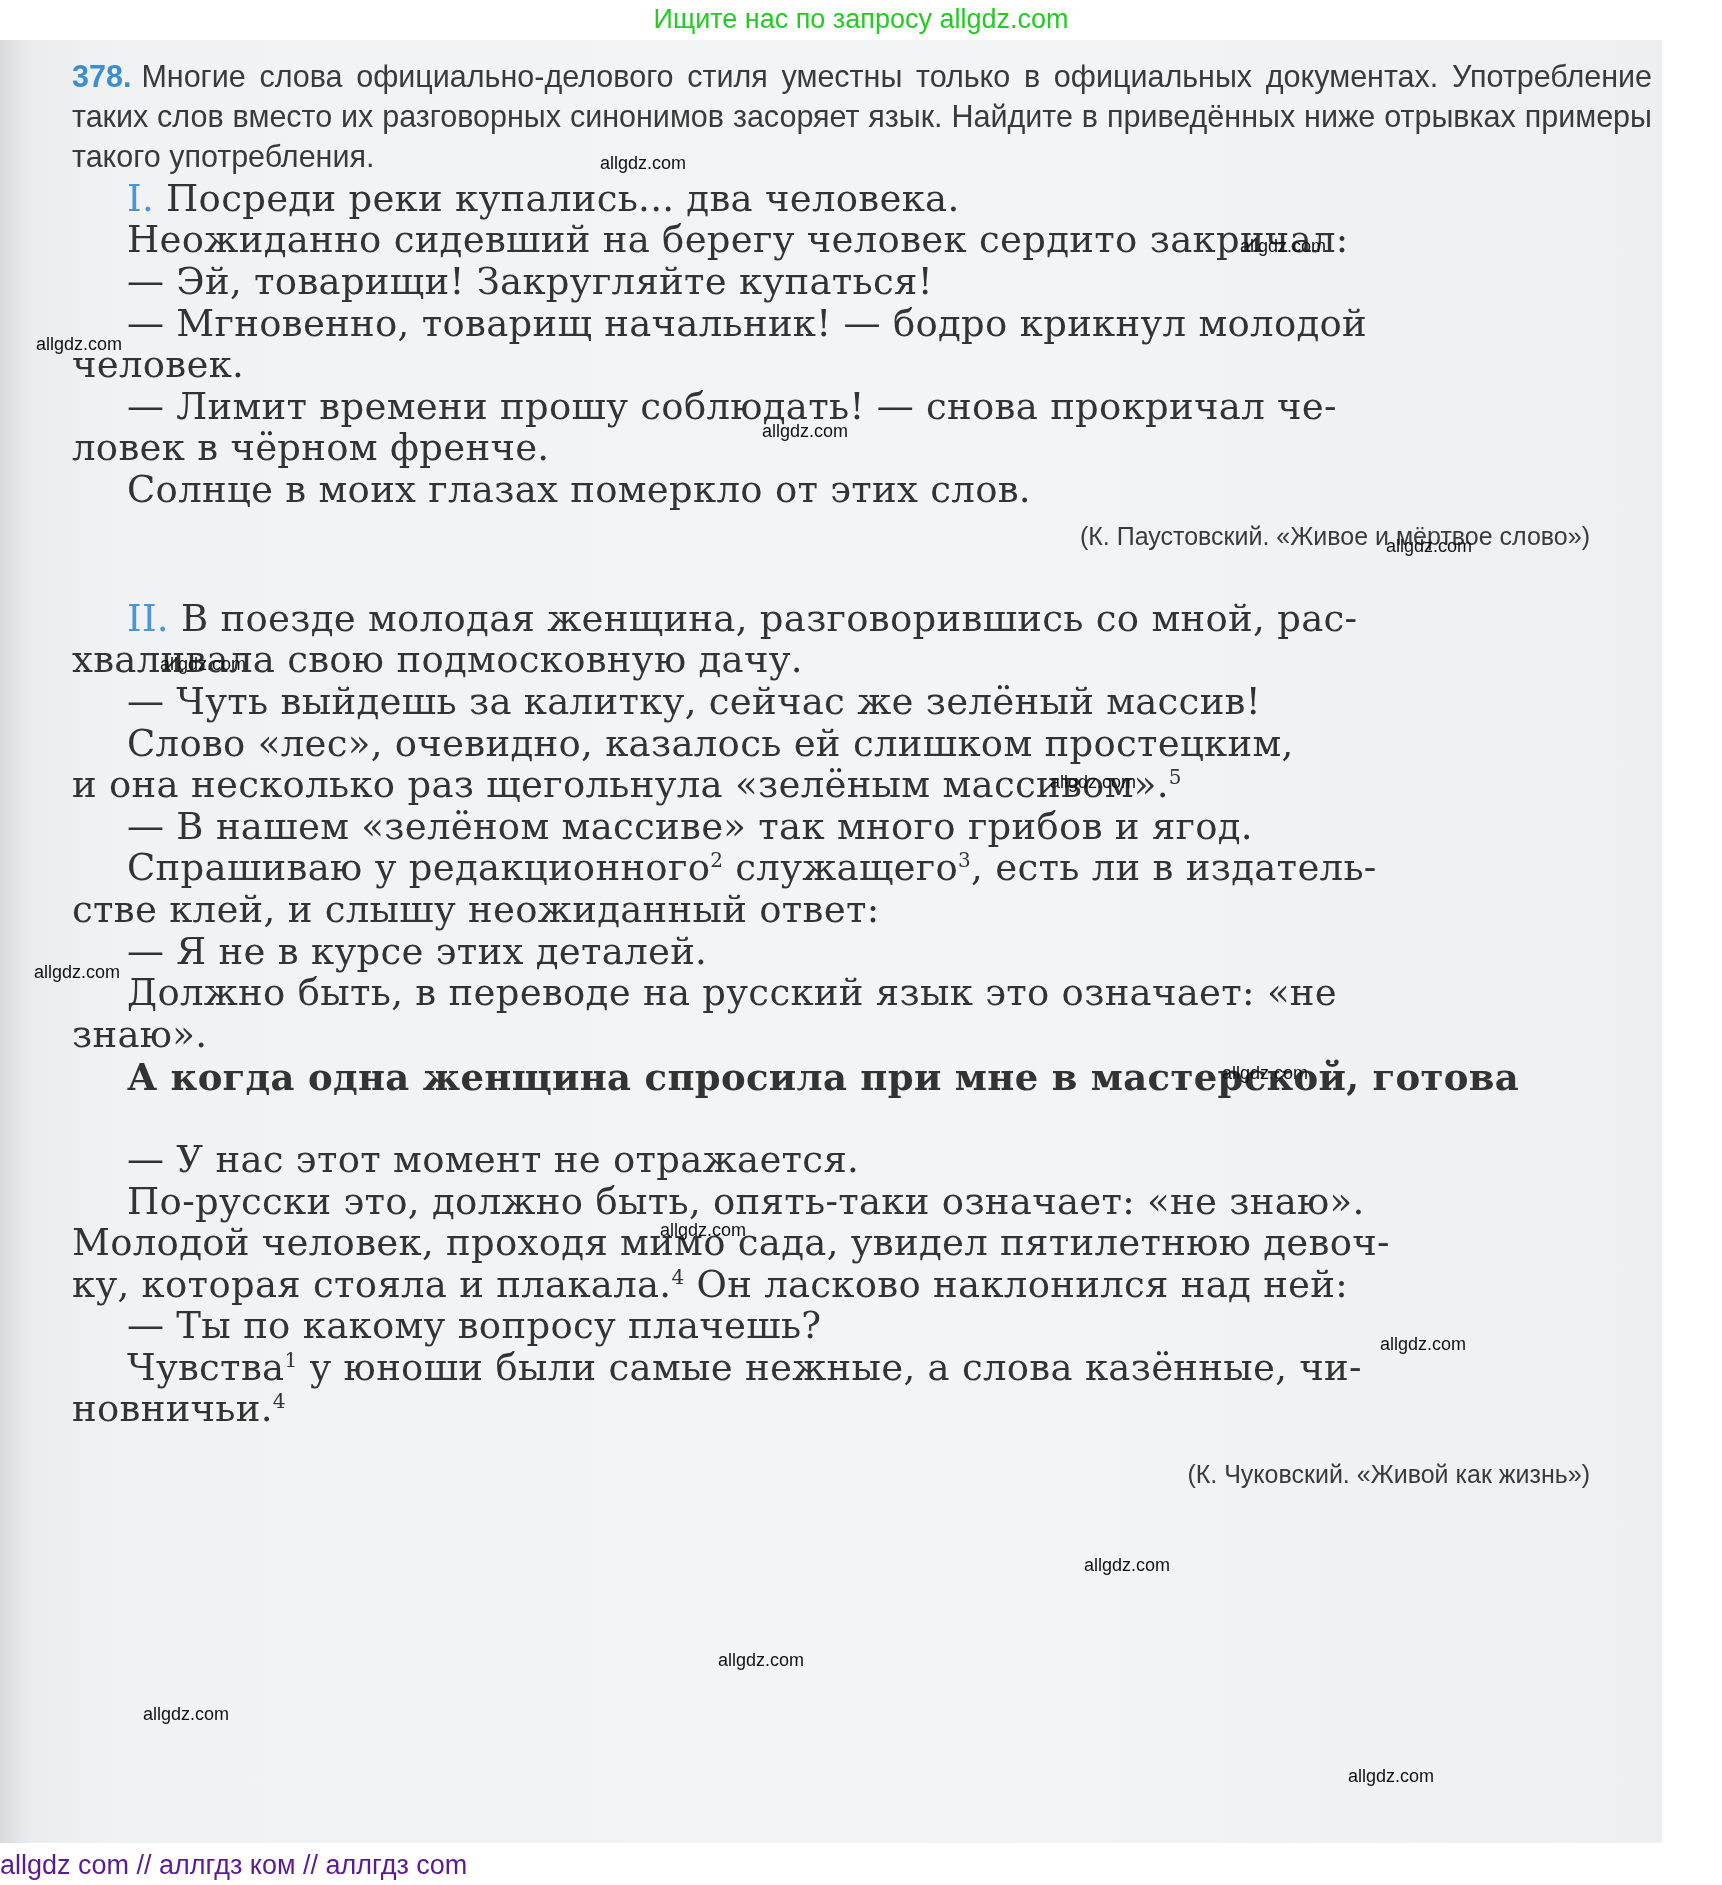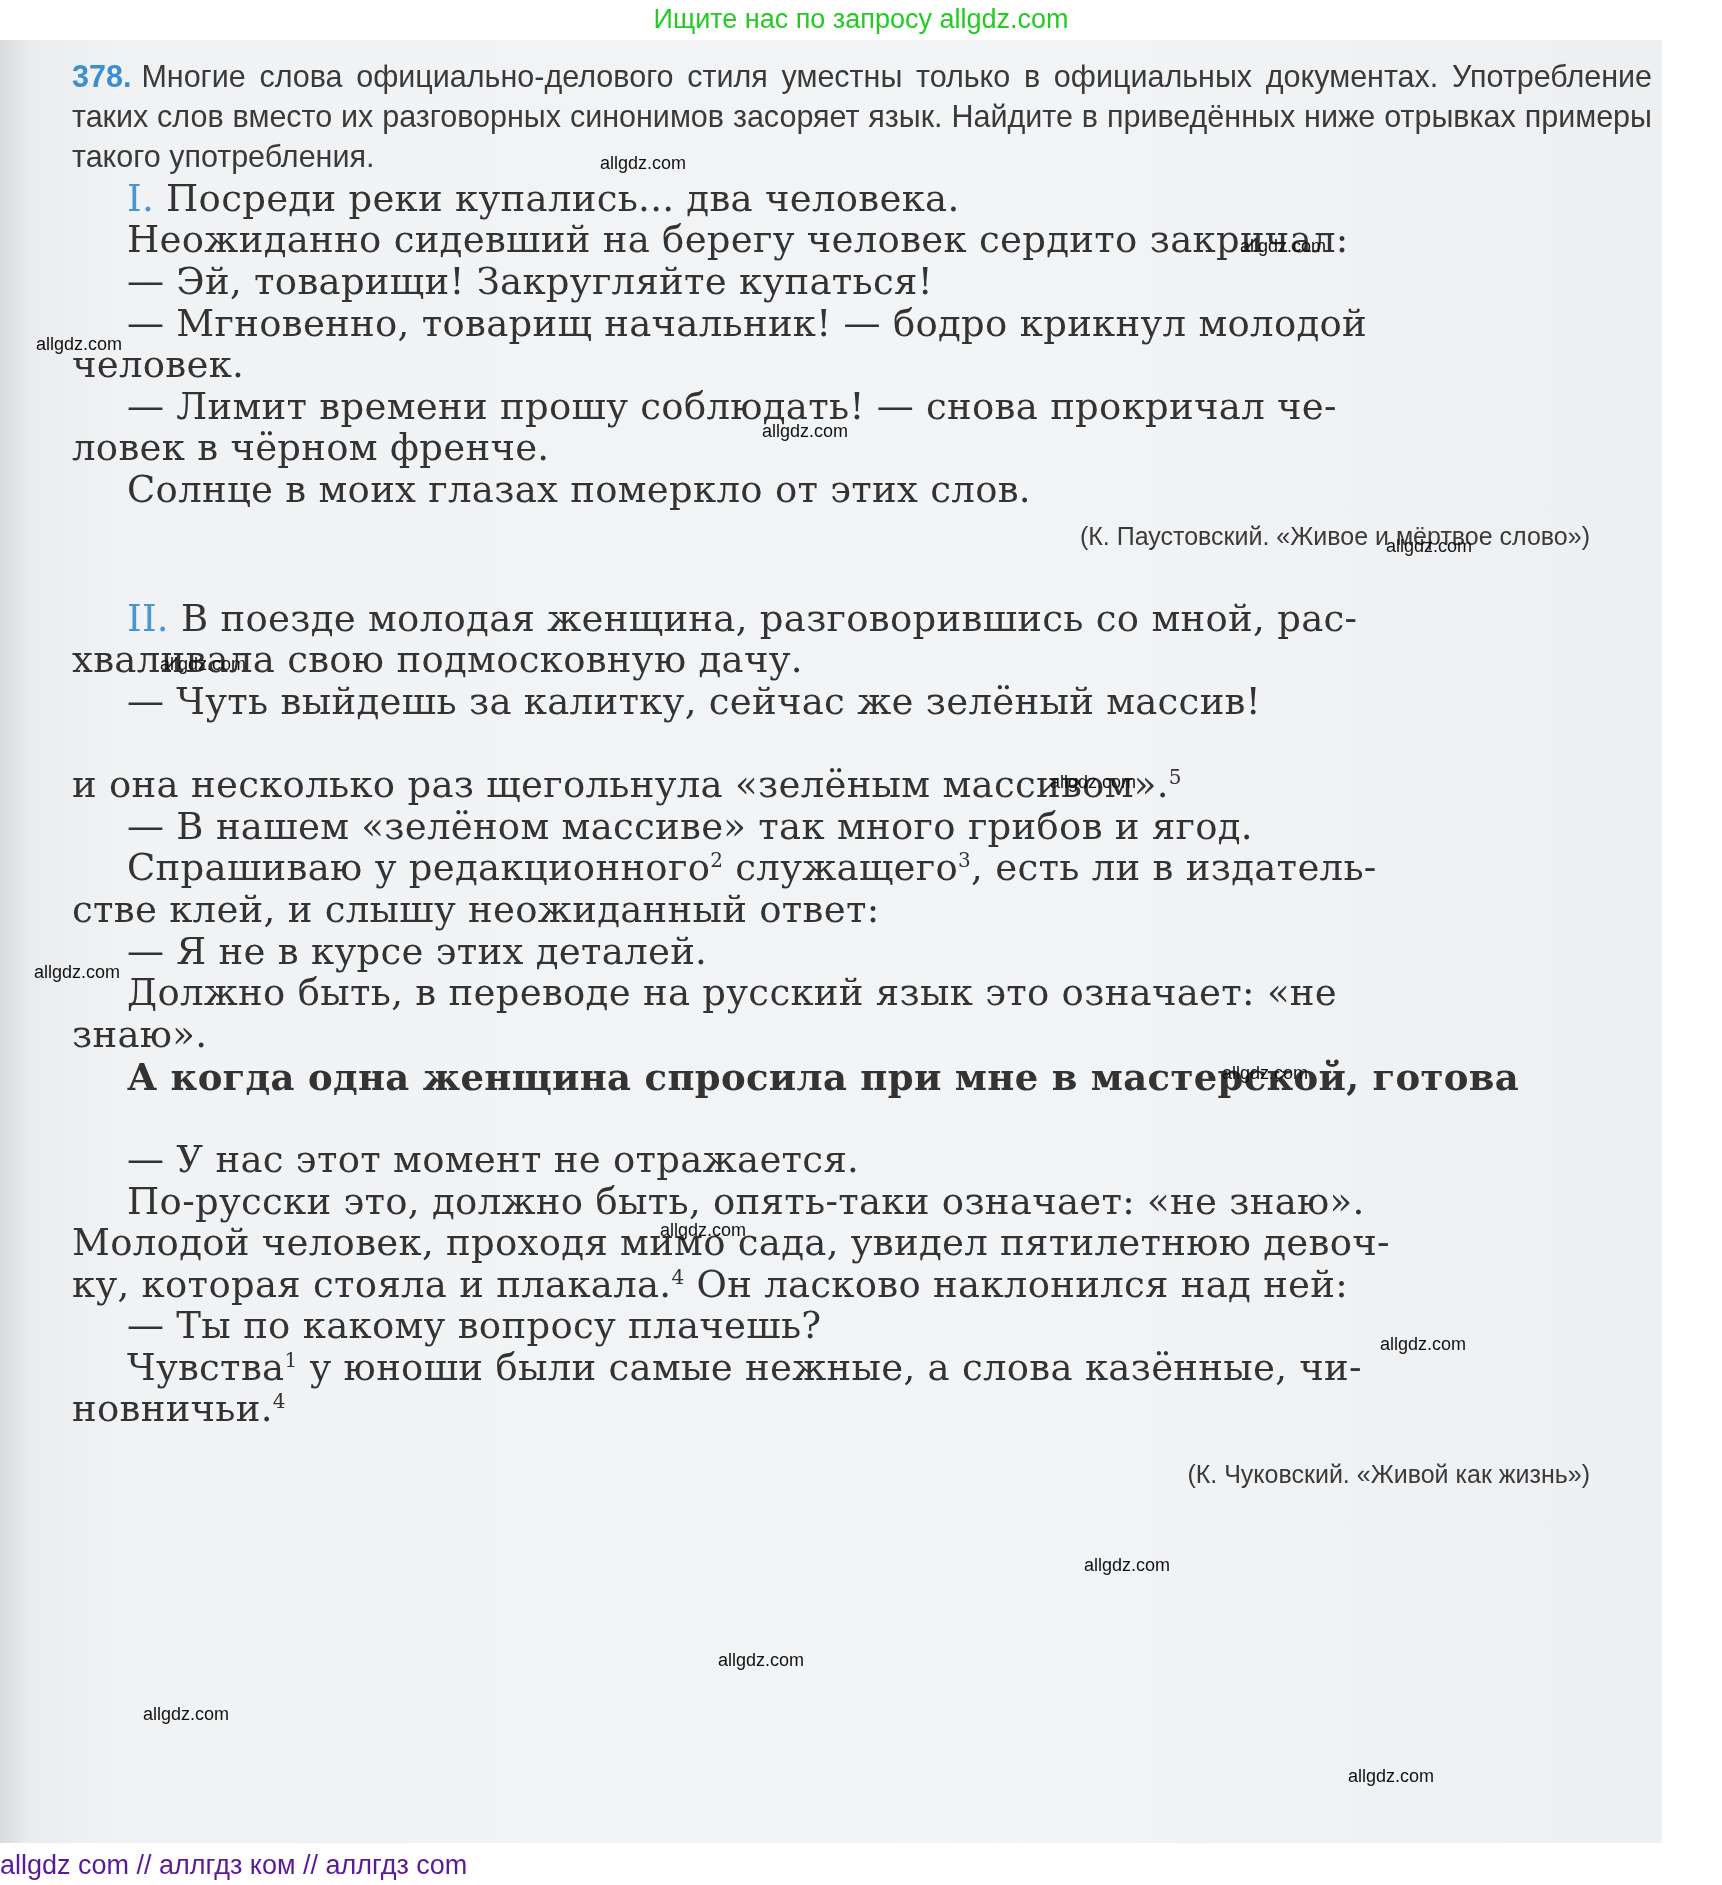--- a/index.html
+++ b/index.html
@@ -66,20 +66,21 @@
   <div class="line" style="left:127px; top:345px;">— Лимит времени прошу соблюдать! — снова прокричал че-</div>
   <div class="line" style="left:72px; top:386px;">ловек в чёрном френче.</div>
   <div class="line" style="left:127px; top:428px;">Солнце в моих глазах померкло от этих слов.</div>
   <div class="source" style="top:482px;">(К. Паустовский. «Живое и мёртвое слово»)</div>
 
   <div class="line" style="left:127px; top:557px;">
     <span class="roman">II.</span><span>В поезде молодая женщина, разговорившись со мной, рас-</span>
   </div>
   <div class="line" style="left:72px; top:598px;">хваливала свою подмосковную дачу.</div>
   <div class="line" style="left:127px; top:640px;">— Чуть выйдешь за калитку, сейчас же зелёный массив!</div>
+  <div class="line" style="left:127px; top:682px;">Слово «лес», очевидно, казалось ей слишком простецким,</div>
   <div class="line" style="left:72px; top:723px;">
     <span>и она несколько раз щегольнула «зелёным массивом».</span><span class="sup">5</span>
   </div>
   <div class="line" style="left:127px; top:765px;">— В нашем «зелёном массиве» так много грибов и ягод.</div>
   <div class="line" style="left:127px; top:806px;">
     <span>Спрашиваю у редакционного</span><span class="sup">2</span> <span>служащего</span><span class="sup">3</span><span>, есть ли в издатель-</span>
   </div>
   <div class="line" style="left:72px; top:848px;">стве клей, и слышу неожиданный ответ:</div>
   <div class="line" style="left:127px; top:890px;">— Я не в курсе этих деталей.</div>
   <div class="line" style="left:127px; top:931px;">Должно быть, в переводе на русский язык это означает: «не</div>

